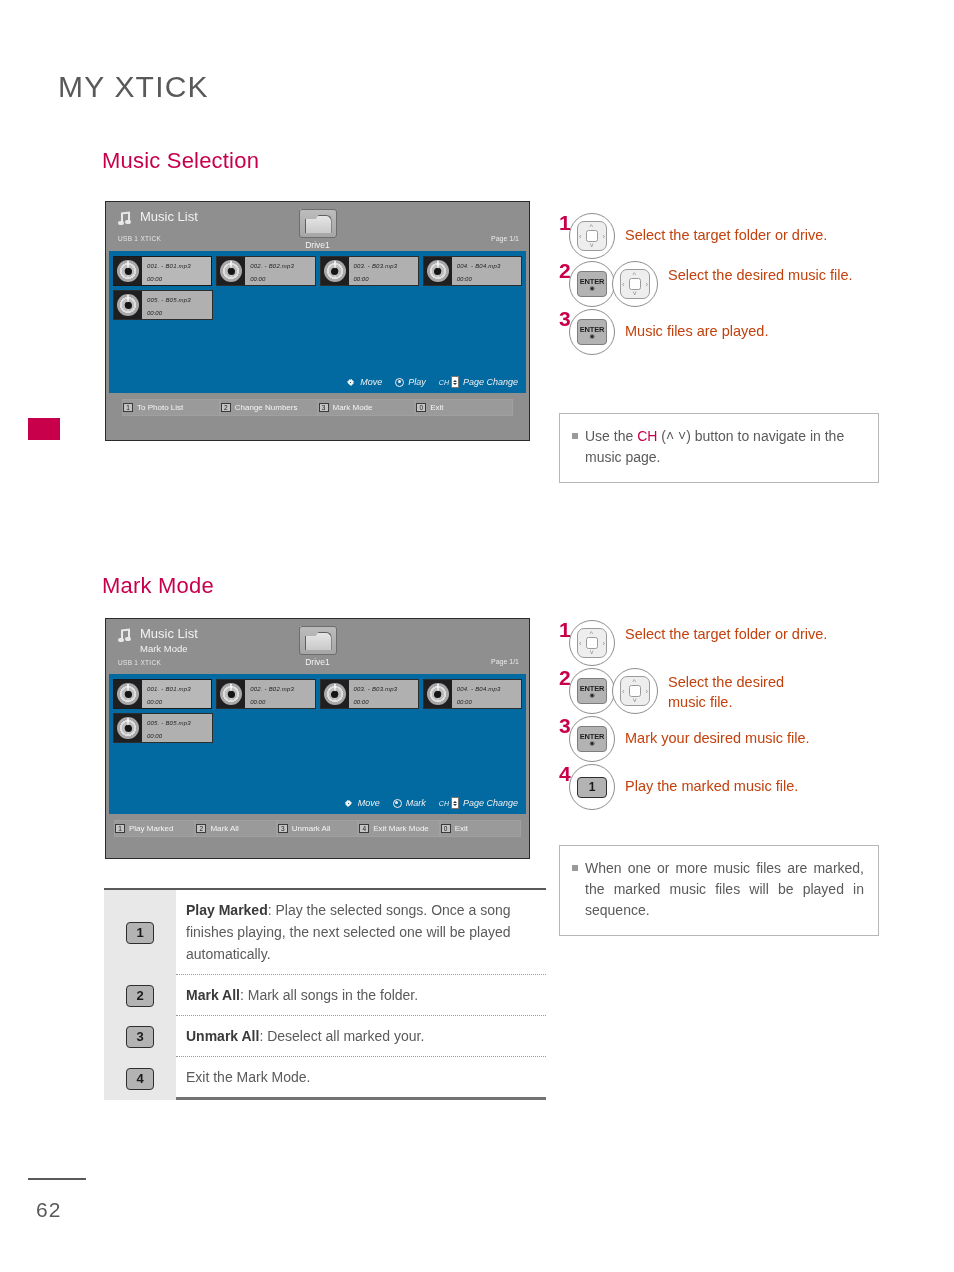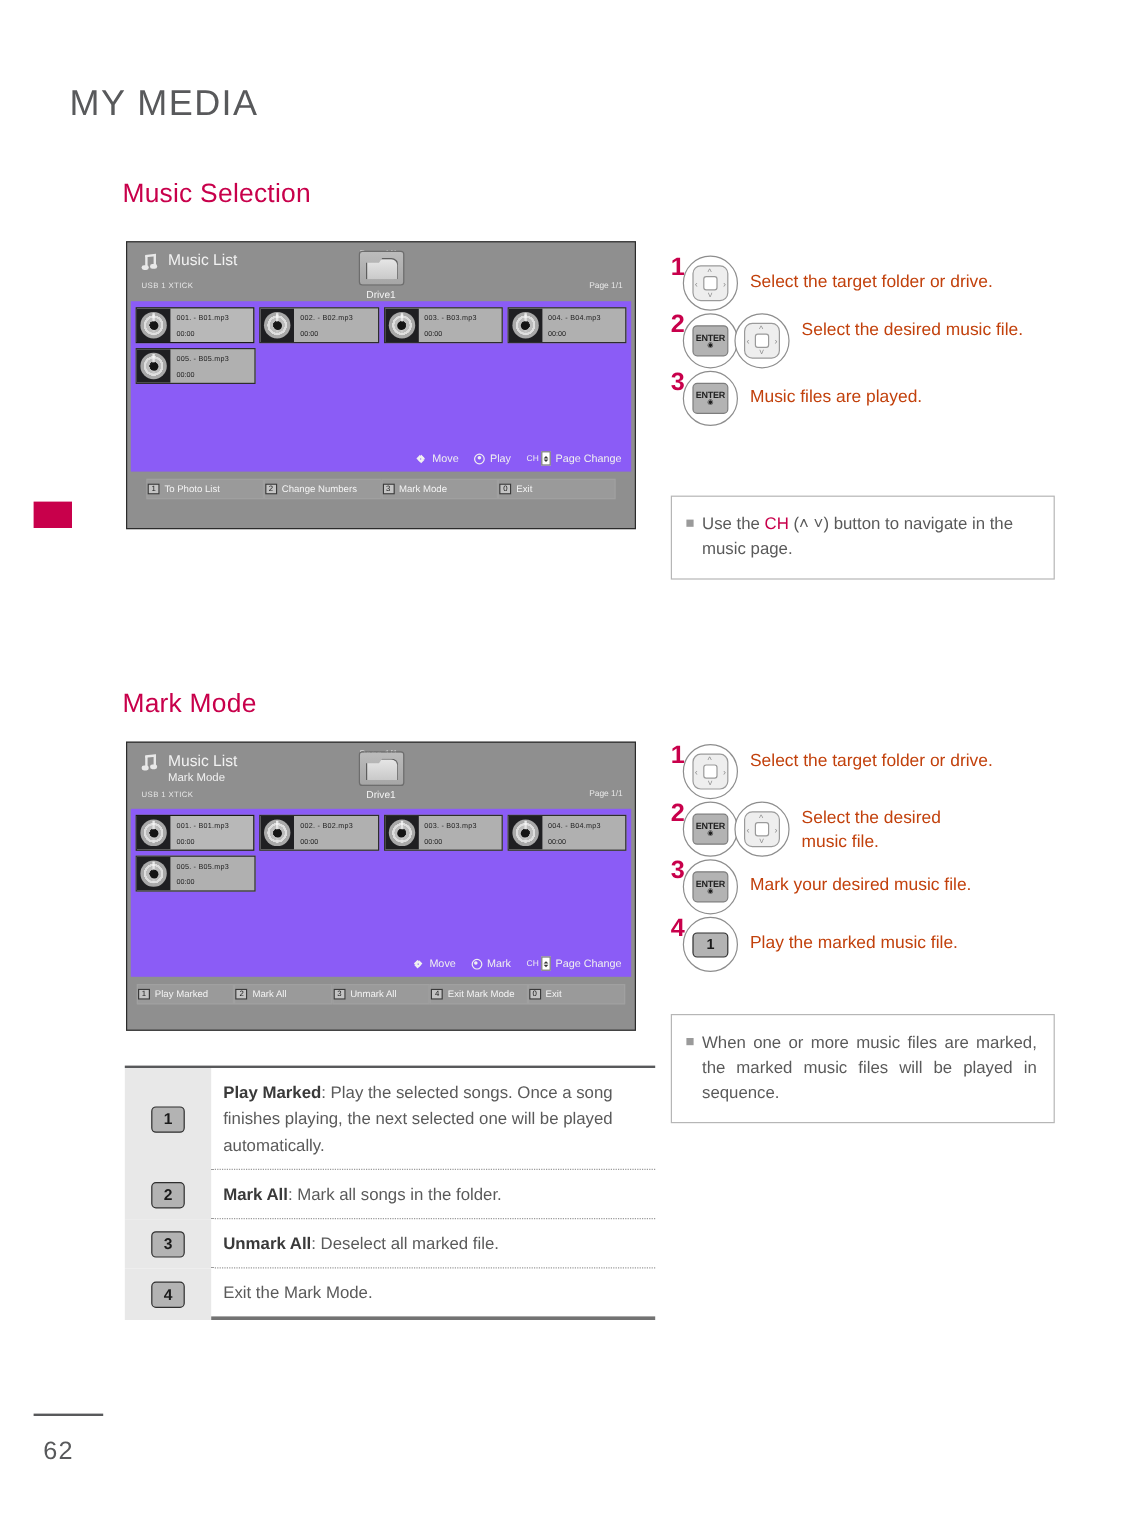--- a/index.html
+++ b/index.html
@@ -78,22 +78,22 @@
   .folder .ftab {
     position:absolute; left:5px; top:5px; width:27px; height:18px;
     border:1px solid #5e5e5e; border-bottom:none;
     background:linear-gradient(#e6e6e6,#c9c9c9);
     border-radius:2px 6px 0 0;
     clip-path: polygon(0 22%, 42% 22%, 52% 0, 100% 0, 100% 100%, 0 100%);
   }
   .drive-label { font-size:8.5px; color:#f4f4f4; margin-top:2px; }
 
   .tv-body {
-    background:#8b5cf6; margin:0 3px; padding:5px 4px 4px 4px;
-    height:142px; position:relative;
+    background:#0369a1; margin:0 3px; padding:5px 4px 4px 4px;
+    height:142px; position:relative;font-style:italic;
   }
   #tv-mark .tv-body { height:140px; }
   .file-row { display:flex; gap:4px; margin-bottom:4px; }
   .file-item {
     width:100px; height:30px; border:1px solid #2d2d2d;
     background:#b0b0b0; display:flex; align-items:center; overflow:hidden;
   }
   .file-item.sel { border:1px solid #1a1a1a; background:#b8b8b8; }
   .cd-wrap { width:28px; height:28px; background:#1f1f22; display:flex; align-items:center; justify-content:center; flex:0 0 28px; }
   .cd {
@@ -240,21 +240,21 @@
     flex:1; padding:9px 4px 9px 10px;
     font-size:14px; line-height:22px; color:#5a5a5a;
     border-bottom:1px dotted #9a9a9a;
   }
   .legend-row:last-child .legend-desc { border-bottom:3px solid #737373; }
   .legend-desc b { color:#3a3a3a; font-weight:700; }
 </style>
 </head>
 <body>
 
-<div class="page-title">MY MEDIA</div>
+<div class="page-title">MY XTICK</div>
 <div class="side-tab"></div>
 
 <div class="page-rule"></div>
 <div class="page-num">62</div>
 
 <div class="sec-head" id="head-music">Music Selection</div>
 
 <div class="tv" id="tv-music">
   <div class="tv-top">
     <div class="tv-pagetop"><span>Page 1/1</span></div>
@@ -656,21 +656,21 @@
     <span class="legend-key">
       <span class="legend-keycap">2</span>
     </span>
     <span class="legend-desc"><b>Mark All</b><span>: Mark all songs in the folder.</span></span>
   </div>
 
   <div class="legend-row">
     <span class="legend-key">
       <span class="legend-keycap">3</span>
     </span>
-    <span class="legend-desc"><b>Unmark All</b><span>: Deselect all marked file.</span></span>
+    <span class="legend-desc"><b>Unmark All</b><span>: Deselect all marked your.</span></span>
   </div>
 
   <div class="legend-row">
     <span class="legend-key">
       <span class="legend-keycap">4</span>
     </span>
     <span class="legend-desc"><b></b><span>Exit the Mark Mode.</span></span>
   </div>
 </div>
 

